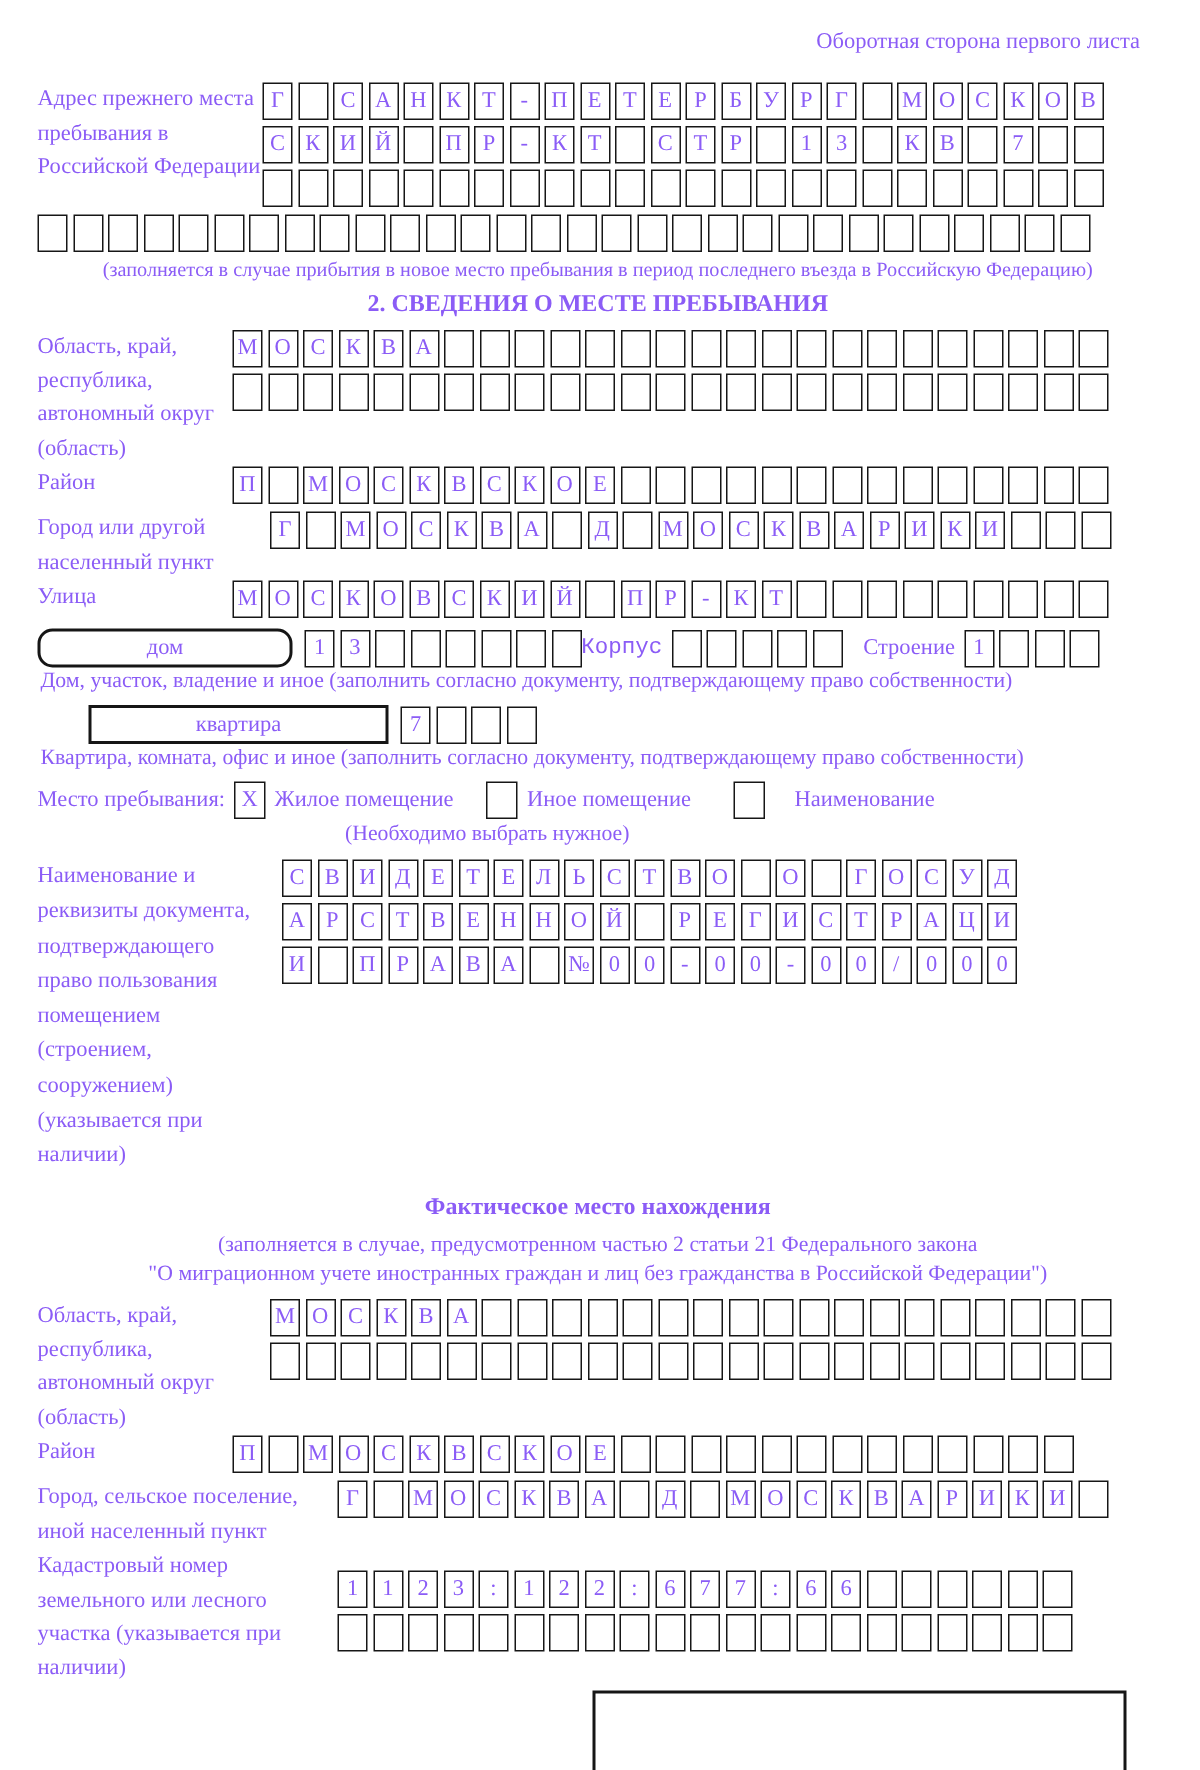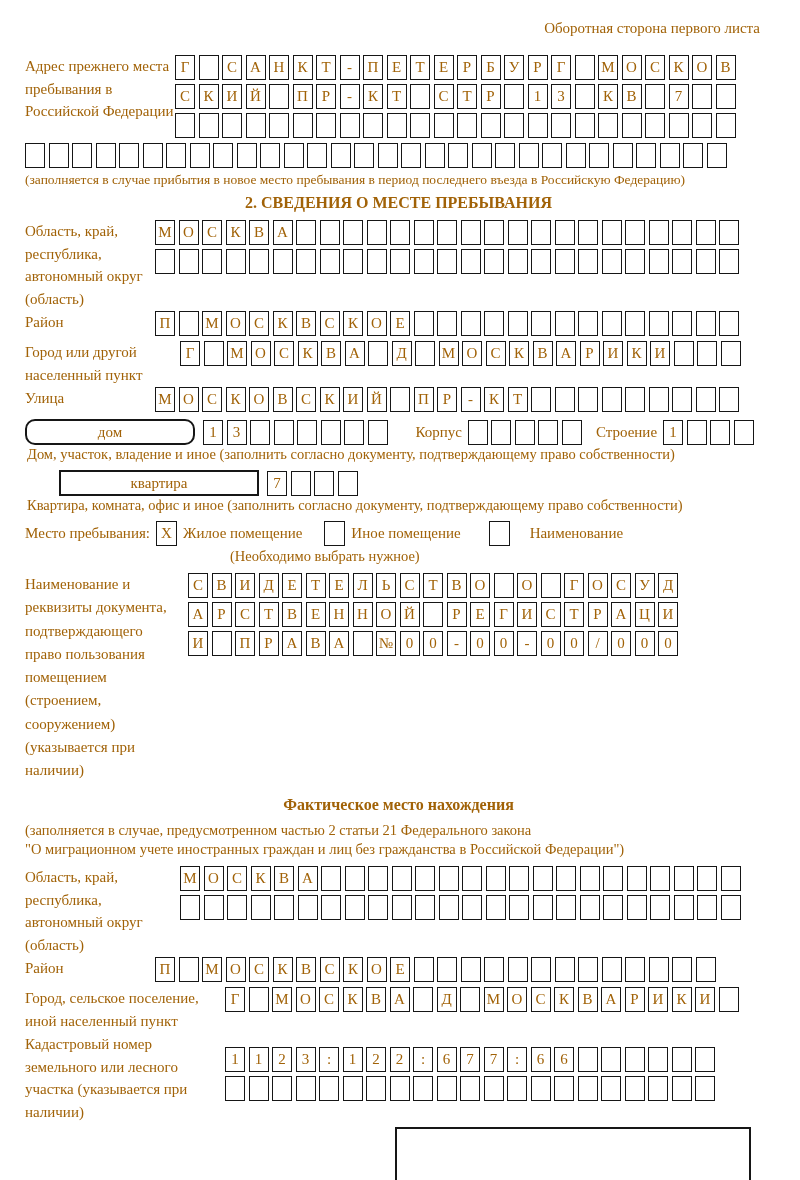--- a/index.html
+++ b/index.html
@@ -1,18 +1,18 @@
 <!DOCTYPE html>
 <html><head>
 <meta charset="utf-8">
 <style>
   html,body { margin:0; padding:0; background:#fff; }
   .page {
     width:800px; height:1180px; box-sizing:border-box;
-    background:#fff; color:#a16207;
+    background:#fff; color:#8b5cf6;
     font-family:"Liberation Serif", serif;
     padding:8px 28px 0 25px; position:relative; overflow:hidden;
   }
   .hdr-note { text-align:right; font-size:15px; padding-top:12px; padding-right:12px; }
   .frow { display:flex; align-items:flex-start; margin-bottom:1px; }
   .flabel { font-size:15px; line-height:1.5; flex-shrink:0; }
   .lw130 { width:130px; } .lw150 { width:150px; } .lw155 { width:155px; } .lw200 { width:200px; }
   .cells { display:flex; gap:3.5px; margin-bottom:4px; }
   .cell {
     width:20px; height:25px; box-sizing:border-box; flex-shrink:0;
@@ -23,21 +23,21 @@
   .cb {
     width:21px; height:25px; box-sizing:border-box; border:1.8px solid #161616;
     display:inline-flex; align-items:center; justify-content:center;
     font-size:15px; margin:0 6px;
   }
   .wide-box {
     box-sizing:border-box; border:2px solid #161616; height:26px;
     display:flex; align-items:center; justify-content:center;
     font-size:15px; flex-shrink:0;
   }
-  .center-note { text-align:left; font-size:13.5px; margin:2px 0 4px 0; }
+  .center-note { text-align:center; font-size:13.5px; margin:2px 0 4px 0; }
   .sec-title { text-align:center; font-weight:bold; font-size:16px; margin:6px 0 8px 0; }
   .small-note { font-size:14.5px; margin:1px 0 7px 2px; }
   .chk-row { display:flex; align-items:center; font-size:15px; margin-top:4px; }
   .chk-note { font-size:14.5px; margin:2px 0 8px 205px; }
   .stamp-box {
     box-sizing:border-box; border:2px solid #161616;
     width:356px; height:178px; margin-left:370px; margin-top:4px;
   }
   .mt18 { margin-top:18px; }
 </style>
@@ -324,21 +324,21 @@
     <div class="cells" style="margin:0 0 0 8px;">
         <span class="cell">1</span>
         <span class="cell">3</span>
         <span class="cell"></span>
         <span class="cell"></span>
         <span class="cell"></span>
         <span class="cell"></span>
         <span class="cell"></span>
         <span class="cell"></span>
       </div>
-    <div class="flabel" style="margin:0 6px 0 28px;">Корпус</div>
+    <div class="flabel" style="margin:0 6px 0 0;font-family:Liberation Mono, monospace;">Корпус</div>
     <div class="cells" style="margin:0;">
         <span class="cell"></span>
         <span class="cell"></span>
         <span class="cell"></span>
         <span class="cell"></span>
         <span class="cell"></span>
       </div>
     <div class="flabel" style="margin:0 6px 0 14px;">Строение</div>
     <div class="cells" style="margin:0;">
         <span class="cell">1</span>

